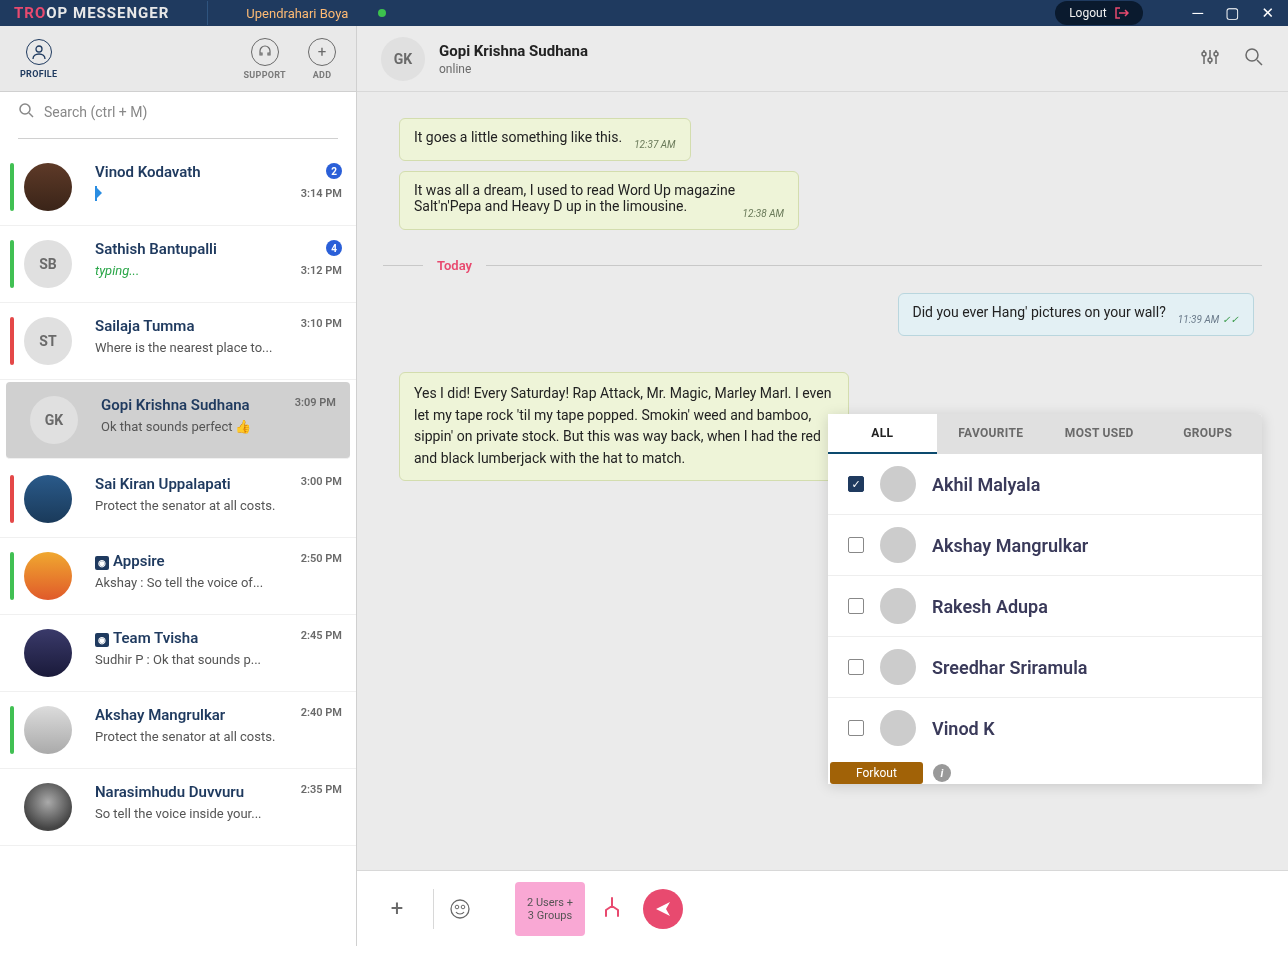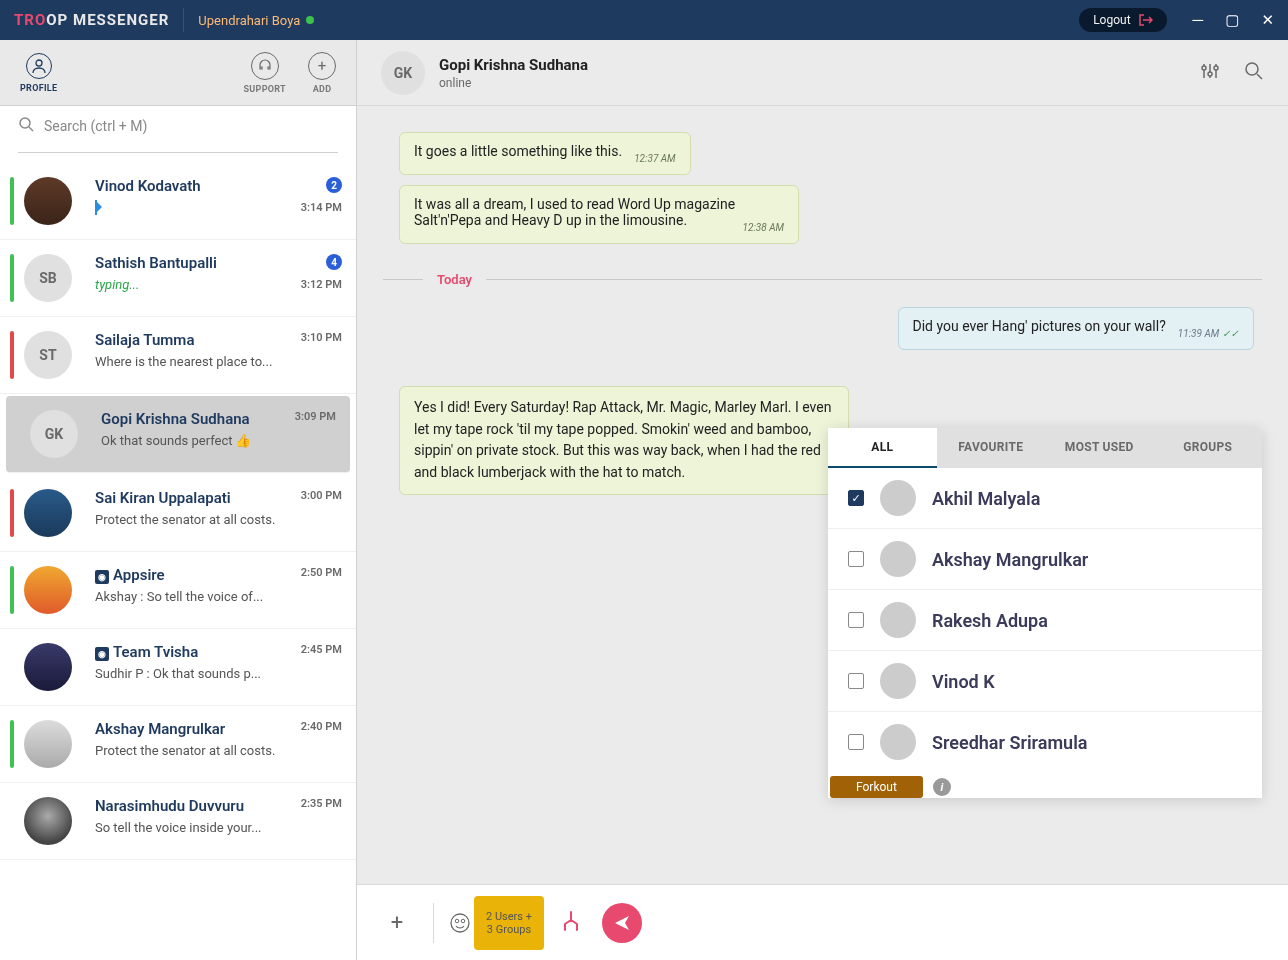--- a/index.html
+++ b/index.html
@@ -1,17 +1,17 @@
 <!DOCTYPE html>
 <html><head>
 <meta charset="utf-8">
 <style>
 * { margin: 0; padding: 0; box-sizing: border-box; font-family: -apple-system, BlinkMacSystemFont, "Segoe UI", Roboto, sans-serif; }
 body { width: 1288px; height: 960px; overflow: hidden; background: #fff; }
-.titlebar { height: 40px; background: #1f3a5f; display: flex; align-items: center; padding: 8px 14px; color: #fff; }
+.titlebar { height: 26px; background: #1f3a5f; display: flex; align-items: center; padding: 8px 14px; color: #fff; gap: 24px; }
 .titlebar .logo { font-size: 15px; font-weight: 700; letter-spacing: 1px; color: #e84a6f; }
 .titlebar .logo .rest { color: #e8e8e8; }
 .titlebar .divider { width: 1px; height: 24px; background: #2f547f; margin: 0 14px; }
 .titlebar .user { font-size: 13px; color: #fdba74; }
 .titlebar .dot-online { width: 8px; height: 8px; border-radius: 50%; background: #3cc24d; margin-left: 6px; display: inline-block; }
 .titlebar .spacer { flex: 1; }
 .titlebar .logout-btn { background: #0a1a2e; color: #f1f1f1; font-size: 12px; padding: 5px 14px; border-radius: 14px; display: flex; align-items: center; gap: 8px; margin-right: 26px; cursor: pointer; }
 .titlebar .win-controls { display: flex; gap: 22px; color: #fff; font-size: 15px; }
 .titlebar .win-controls span { cursor: pointer; }
 
@@ -99,21 +99,21 @@
 .fork-footer { display:flex; align-items:center; gap:10px; padding:8px 0 0 2px; }
 .fork-tag { background:#a16207; color:#fff; font-size:12px; padding:4px 26px; border-radius:3px; }
 .fork-info { width:18px; height:18px; background:#999; color:#fff; border-radius:50%; display:flex; align-items:center; justify-content:center; font-size:11px; font-weight:700; font-style:italic; }
 
 
 .composer { height:76px; background:#fff; border-top:1px solid #d8d8d8; display:flex; align-items:center; padding:0 16px; position:relative; }
 .composer .plus { width:48px; display:flex; align-items:center; justify-content:center; color:#6a6a6a; font-size:22px; cursor:pointer; }
 .composer .vline { width:1px; height:40px; background:#d8d8d8; margin:0 12px; }
 .composer .emoji { width:28px; height:28px; display:flex; align-items:center; justify-content:center; font-size:20px; color:#6a6a6a; cursor:pointer; }
 .composer input { flex:1; border:none; outline:none; font-size:14px; color:#888; margin-left:18px; }
-.composer .fork-status { font-size:11px; color:#555; text-align:center; padding:14px 12px; background:#eab308; border-radius:4px; margin-right:16px; }
+.composer .fork-status { font-size:11px; color:#555; text-align:center; padding:14px 12px; background:#f9a8d4; border-radius:4px; margin-right:16px;margin-left:41px; }
 .fork-icon { margin-right:20px; cursor:pointer; }
 .fork-icon svg path { stroke:#e84a6f; }
 .send-btn { width:40px; height:40px; border-radius:50%; background:#e84a6f; display:flex; align-items:center; justify-content:center; cursor:pointer; }
 .send-btn svg path { fill:#fff; }
 </style>
 </head>
 <body>
 
 <div class="titlebar">
   <span class="logo">
@@ -365,26 +365,26 @@
     <span class="fork-name">Akshay Mangrulkar</span>
             </div>
             <div class="fork-row">
     <span class="fork-check "></span>
     <span class="fork-av"></span>
     <span class="fork-name">Rakesh Adupa</span>
             </div>
             <div class="fork-row">
     <span class="fork-check "></span>
     <span class="fork-av"></span>
-    <span class="fork-name">Vinod K</span>
+    <span class="fork-name">Sreedhar Sriramula</span>
             </div>
             <div class="fork-row">
     <span class="fork-check "></span>
     <span class="fork-av"></span>
-    <span class="fork-name">Sreedhar Sriramula</span>
+    <span class="fork-name">Vinod K</span>
             </div>
           </div>
         <div class="fork-footer">
           <span class="fork-tag">Forkout</span>
           <span class="fork-info">i</span>
         </div>
       </div>
     </div>
 
     <div class="composer">

